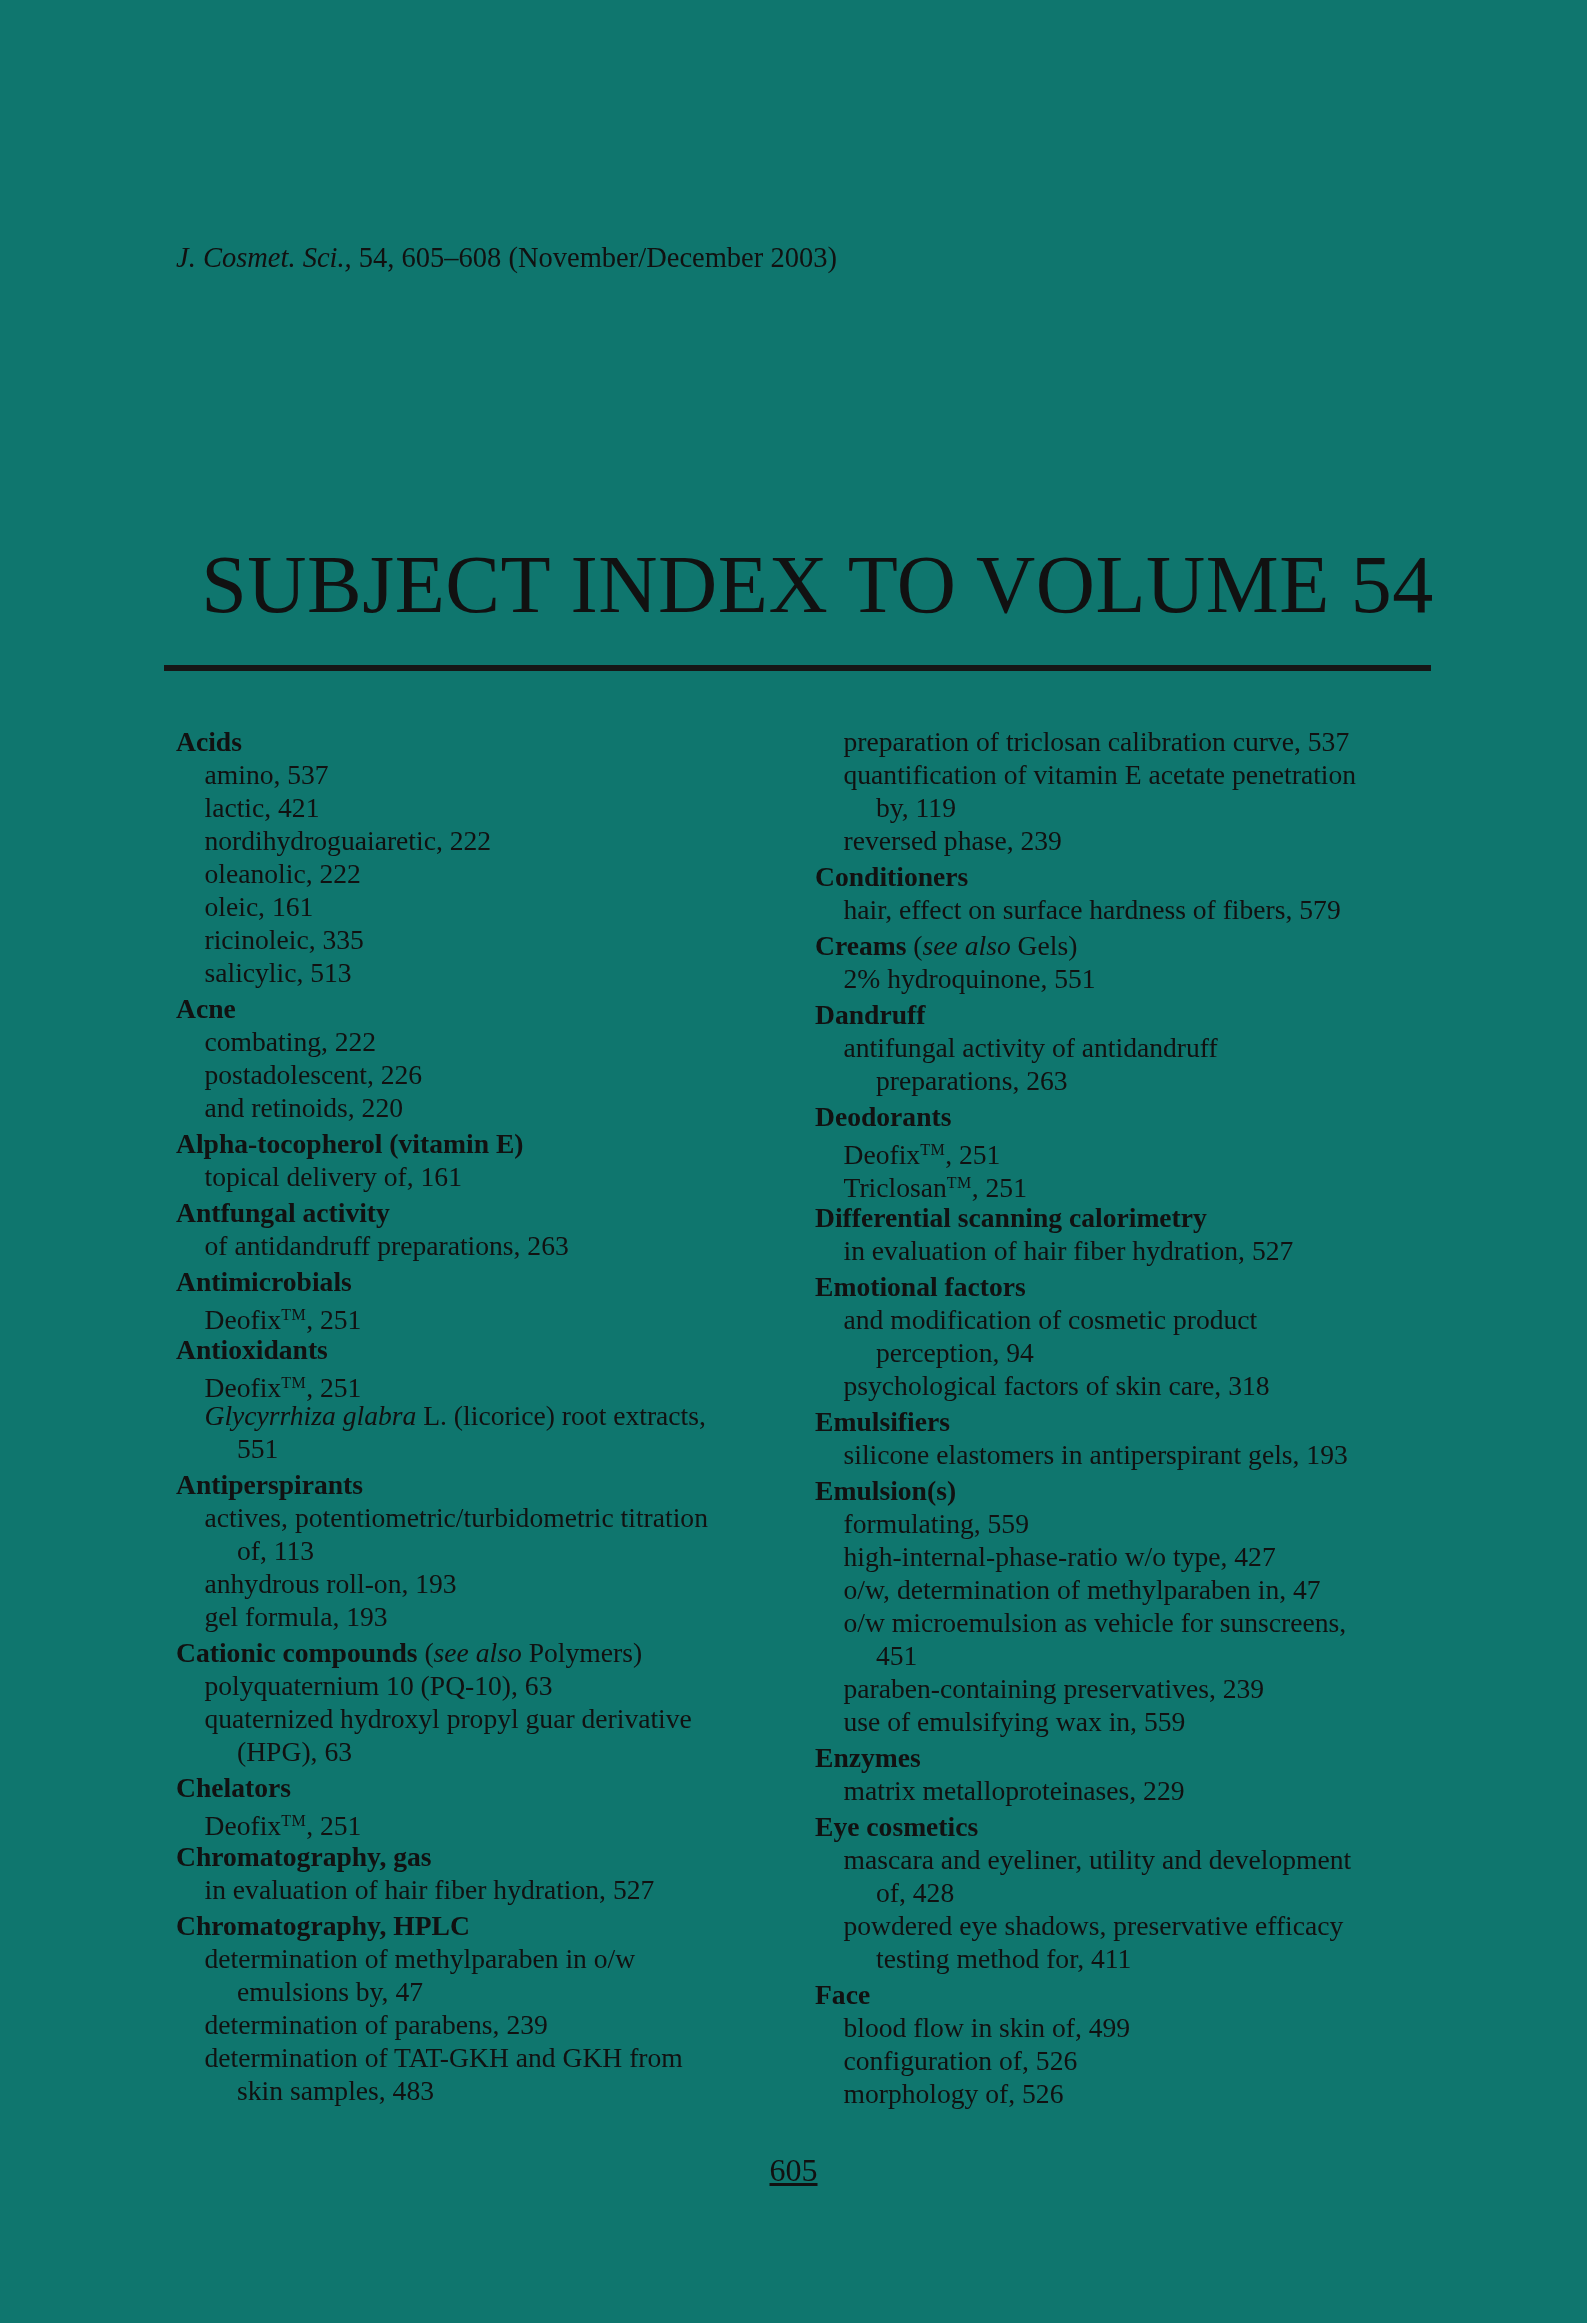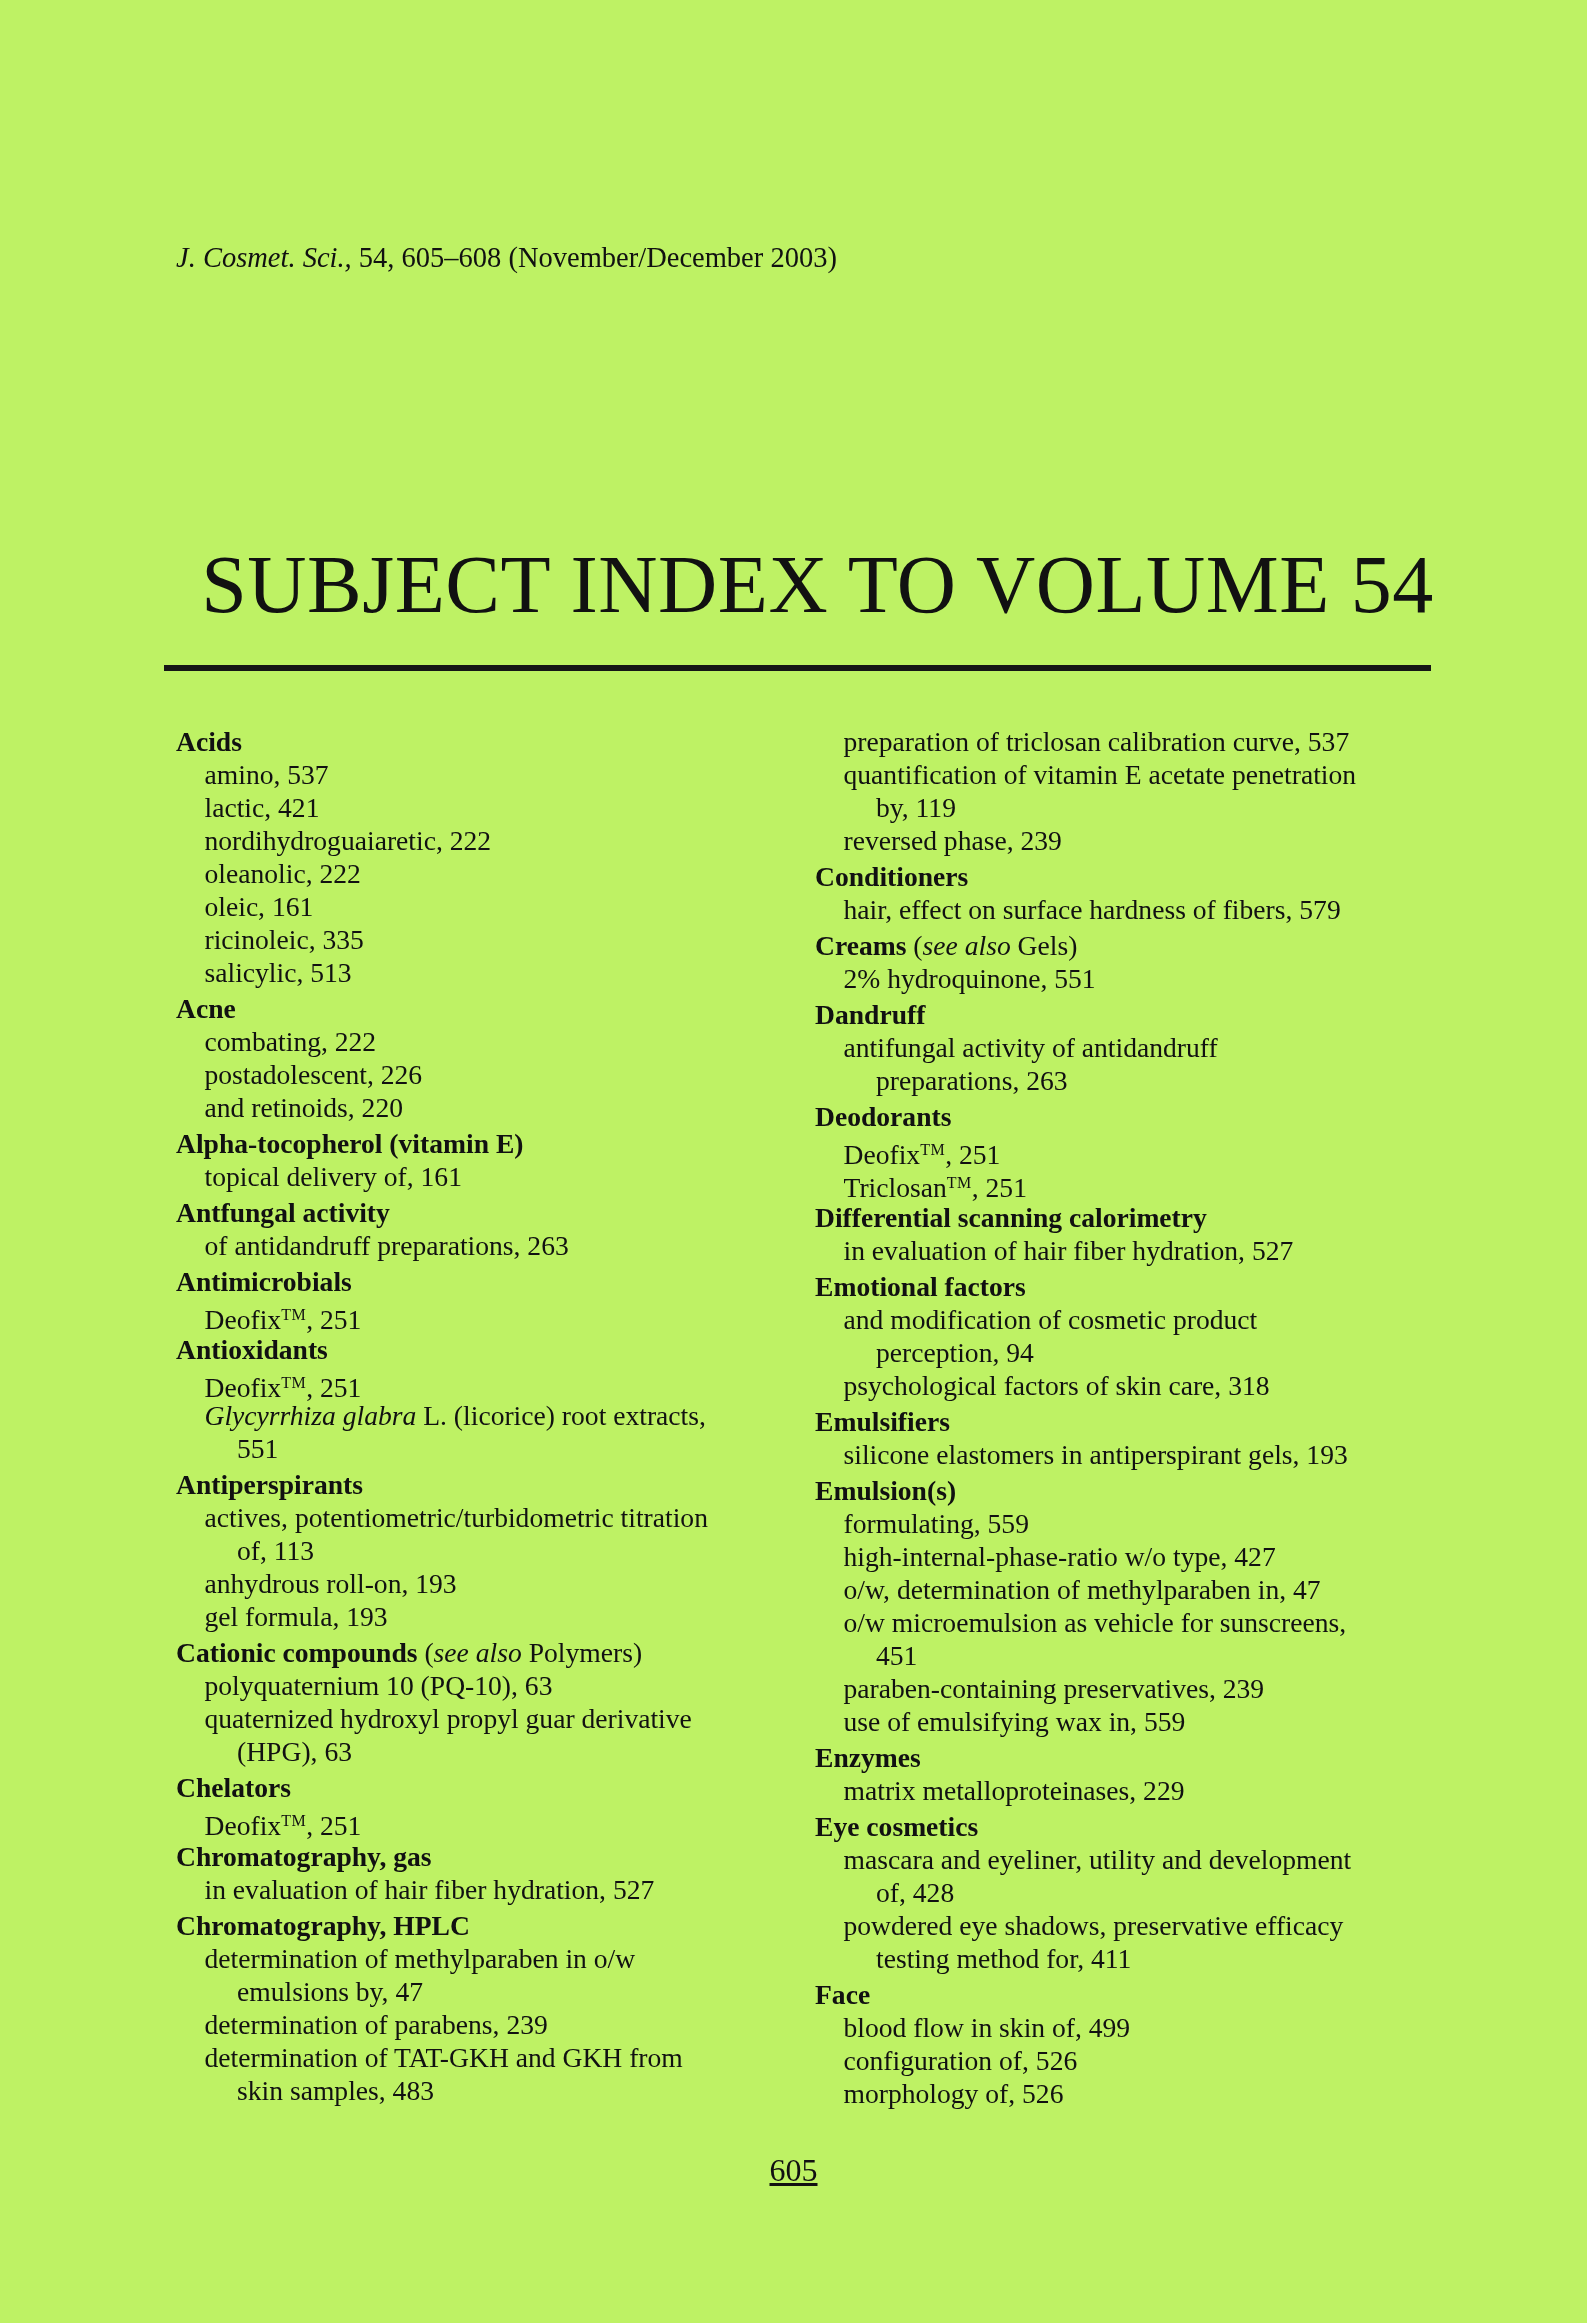--- a/index.html
+++ b/index.html
@@ -5,21 +5,21 @@
   html, body {
     margin: 0;
     padding: 0;
     background: #e8e8e8;
   }
   .page {
     position: relative;
     width: 1587px;
     height: 2324px;
     margin: 0 auto;
-    background: #bef264;
+    background: #0f766e;
     color: #111111;
     font-family: "Liberation Serif", "DejaVu Serif", serif;
     overflow: hidden;
   }
   .citation {
     position: absolute;
     left: 176px;
     top: 242px;
     font-size: 28.5px;
     white-space: nowrap;

